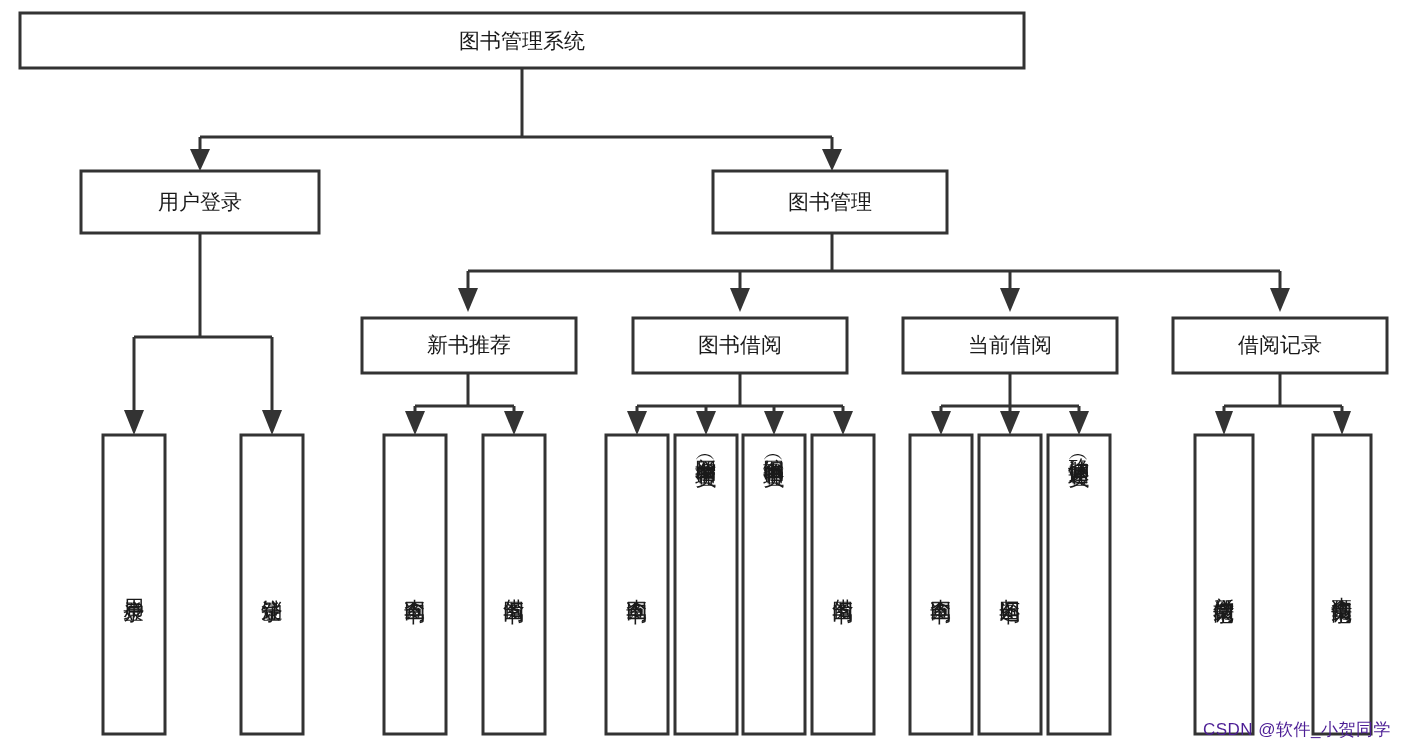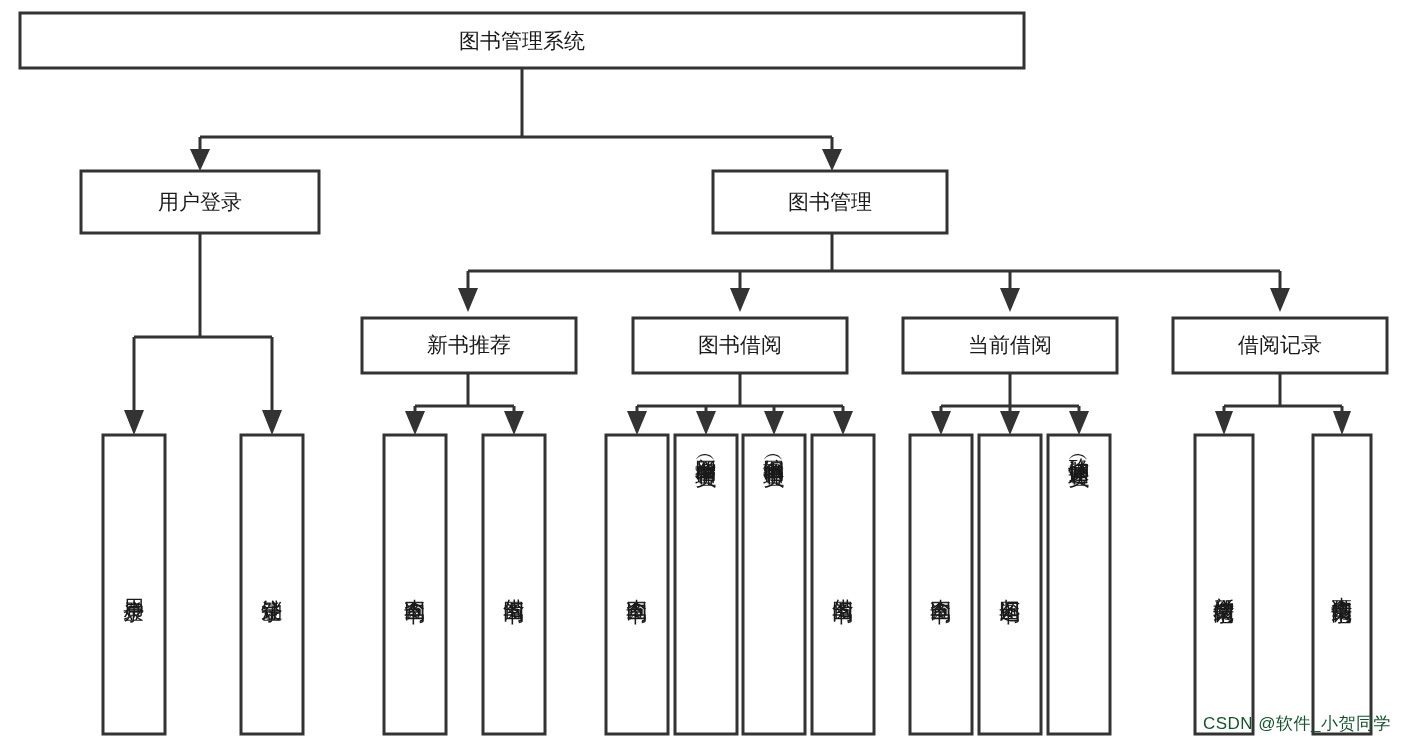--- a/index.html
+++ b/index.html
@@ -65,24 +65,24 @@
     font-size: 21px;
     color: #1a1a1a;
     line-height: 1.32;
     letter-spacing: 1.5px;
     white-space: nowrap;
     text-align: center;
   }
   .watermark {
     position: absolute;
     right: 14px;
-    bottom: 12px;
+    bottom: 6px;
     font-family: "Liberation Sans", "DejaVu Sans", sans-serif;
     font-size: 17px;
-    color: #14532d;
+    color: #4c1d95;
     letter-spacing: 0.5px;
     white-space: nowrap;
   }
 </style>
 </head>
 <body>
 
 <div id="diagram-root">
 
   <svg class="diagram" viewBox="0 0 1405 747" xmlns="http://www.w3.org/2000/svg">

